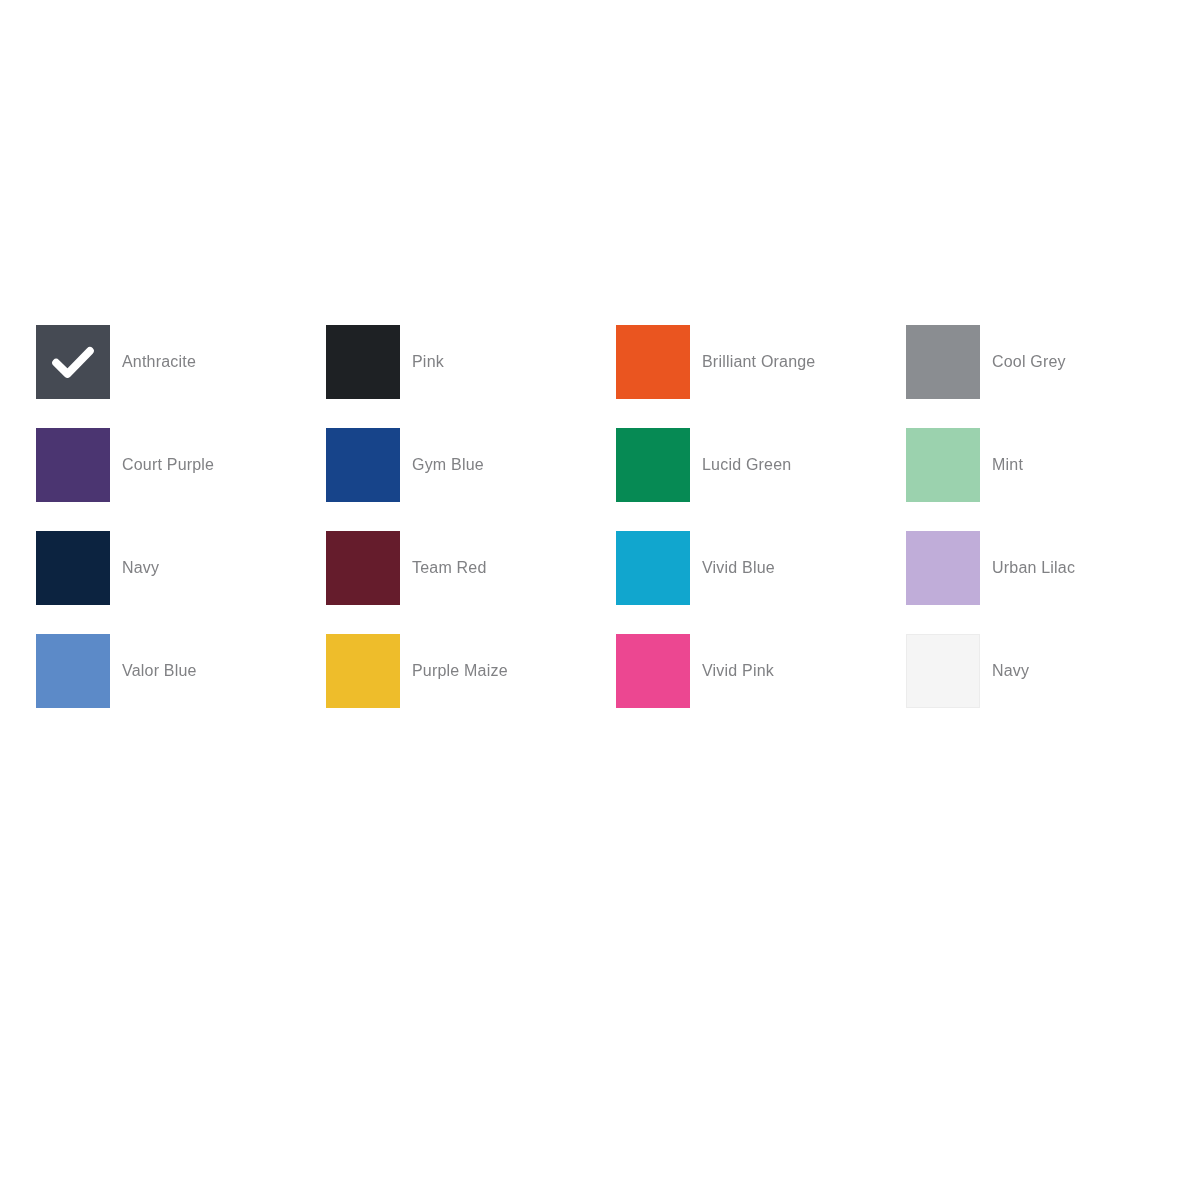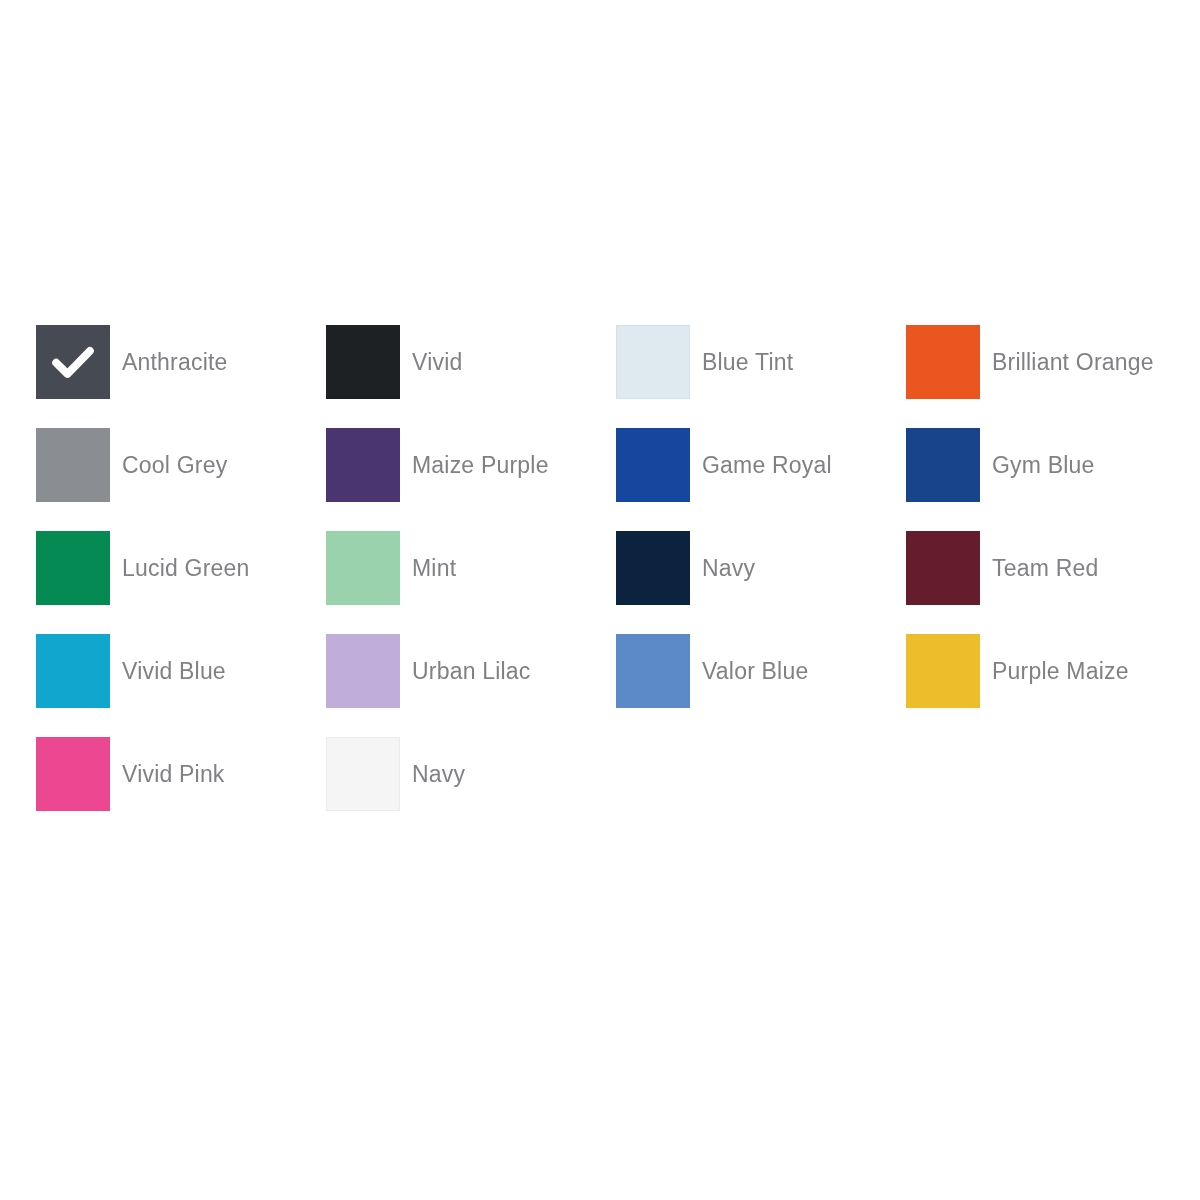--- a/index.html
+++ b/index.html
@@ -58,21 +58,21 @@
     height: 46px;
     display: none;
   }
   .swatch-option.is-selected .check-icon {
     display: block;
   }
 
   .swatch-label {
     margin-left: 12px;
     margin-top: 25px;
-    font-size: 23px;
+    font-size: 16px;
     line-height: 24px;
     letter-spacing: 0.2px;
     color: #808184;
     white-space: nowrap;
   }
 </style>
 </head>
 <body>
 
 <div id="color-picker">
@@ -80,41 +80,33 @@
       <div class="swatch-option is-selected">
         <div class="swatch-chip" style="background: rgb(69, 74, 83);">
           <svg class="check-icon" viewBox="0 0 24 24">
             <path d="M3.2 12.4 L9.1 18.2 L20.8 6.2" fill="none" stroke="#ffffff" stroke-width="4.1" stroke-linecap="round" stroke-linejoin="round"></path>
           </svg>
         </div>
         <span class="swatch-label">Anthracite</span>
       </div>
       <div class="swatch-option">
         <div class="swatch-chip" style="background: rgb(30, 33, 36);"></div>
-        <span class="swatch-label">Vivid</span>
-      </div>
-      <div class="swatch-option">
-        <div class="swatch-chip light-edge" style="background: rgb(222, 234, 240);"></div>
-        <span class="swatch-label">Blue Tint</span>
+        <span class="swatch-label">Pink</span>
       </div>
       <div class="swatch-option">
         <div class="swatch-chip" style="background: rgb(234, 85, 32);"></div>
         <span class="swatch-label">Brilliant Orange</span>
       </div>
       <div class="swatch-option">
         <div class="swatch-chip" style="background: rgb(138, 141, 145);"></div>
         <span class="swatch-label">Cool Grey</span>
       </div>
       <div class="swatch-option">
         <div class="swatch-chip" style="background: rgb(75, 53, 113);"></div>
-        <span class="swatch-label">Maize Purple</span>
-      </div>
-      <div class="swatch-option">
-        <div class="swatch-chip" style="background: rgb(22, 71, 158);"></div>
-        <span class="swatch-label">Game Royal</span>
+        <span class="swatch-label">Court Purple</span>
       </div>
       <div class="swatch-option">
         <div class="swatch-chip" style="background: rgb(23, 68, 138);"></div>
         <span class="swatch-label">Gym Blue</span>
       </div>
       <div class="swatch-option">
         <div class="swatch-chip" style="background: rgb(6, 138, 84);"></div>
         <span class="swatch-label">Lucid Green</span>
       </div>
       <div class="swatch-option">

